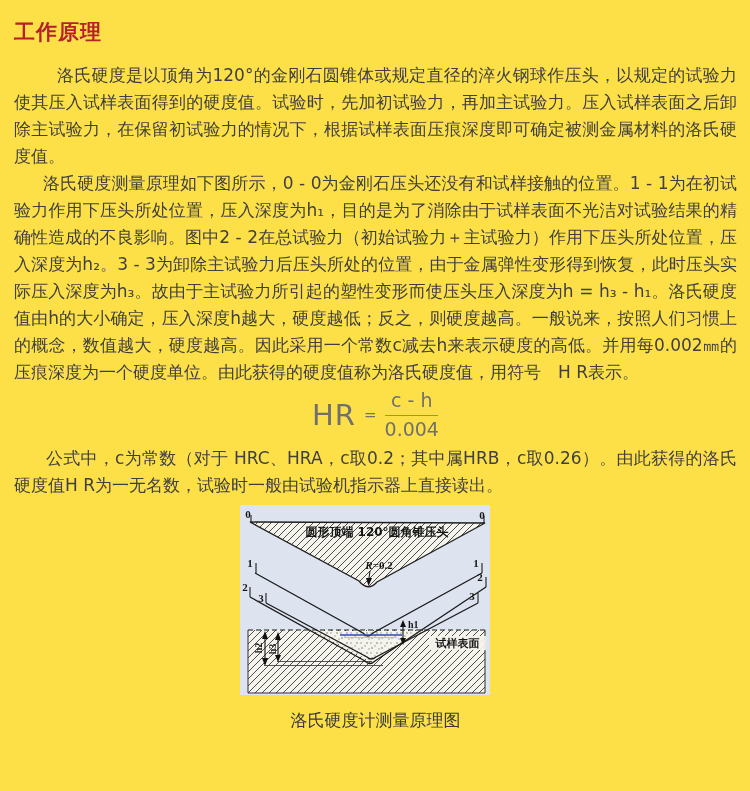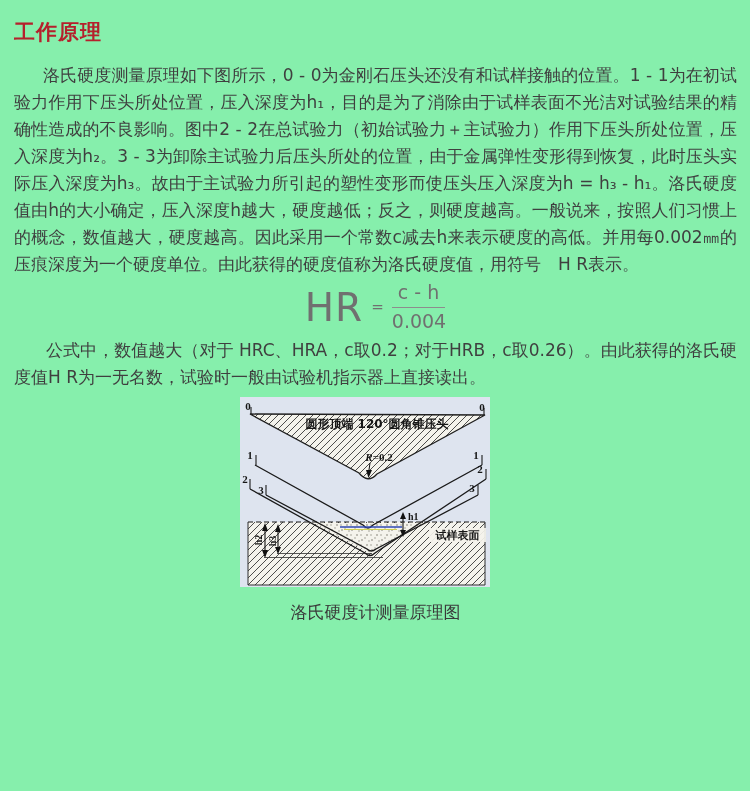--- a/index.html
+++ b/index.html
@@ -1,21 +1,21 @@
 <!DOCTYPE html>
 <html><head>
 <meta charset="utf-8">
 <style>
   html,body{margin:0;padding:0;background:#fff;}
   .page{
     position:relative;
     width:750px;height:791px;
     box-sizing:border-box;
     padding:0 13px 0 14px;
-    background:#86efac;
+    background:#fde047;
     font-family:"DejaVu Sans","Liberation Sans",sans-serif;
     overflow:hidden;
   }
   .heading{
     margin:18px 0 16px 0;
     font-size:21px;
     font-weight:700;
     color:#b5202c;
     letter-spacing:1px;
   }
@@ -28,23 +28,23 @@
   }
   .p1{text-indent:43px}
   .p2{text-indent:29px}
   .p3{text-indent:32px}
   .p4{text-indent:35px}
   .formula{
     display:flex;justify-content:center;align-items:center;
     height:50px;margin:4px 0 5px 0;
     color:#6e6e6e;
   }
-  .formula .lhs{font-size:39px;letter-spacing:1px;color:#707070;}
+  .formula .lhs{font-size:29px;letter-spacing:1px;color:#707070;}
   .formula .eq{font-size:15px;margin:0 8px;color:#707070;}
-  .frac{display:inline-flex;flex-direction:column;align-items:flex-start;font-size:19px;line-height:1.15;color:#707070;}
+  .frac{display:inline-flex;flex-direction:column;align-items:center;font-size:19px;line-height:1.15;color:#707070;}
   .frac .num{padding:0 6px 3px 6px;border-bottom:1.5px solid #8d8d8d;}
   .frac .den{padding-top:3px;}
   .figure{margin:6px 0 0 226px;width:250px;}
   .figure svg{display:block;}
   .caption{
     margin-top:14px;
     text-align:center;
     font-size:17px;
     color:#3a3a3a;
   }
@@ -52,32 +52,33 @@
   .dia-h{font-family:"Liberation Serif","DejaVu Serif",serif;font-weight:700;font-size:10px;fill:#161616;}
   .dia-cjk{font-weight:700;fill:#161616;}
 </style>
 </head>
 <body>
 
 <div class="page">
 
   <h2 class="heading">工作原理</h2>
 
+  <p class="para p1">洛氏硬度是以顶角为120°的金刚石圆锥体或规定直径的淬火钢球作压头，以规定的试验力使其压入试样表面得到的硬度值。试验时，先加初试验力，再加主试验力。压入试样表面之后卸除主试验力，在保留初试验力的情况下，根据试样表面压痕深度即可确定被测金属材料的洛氏硬度值。</p>
   <p class="para p2">洛氏硬度测量原理如下图所示，0 - 0为金刚石压头还没有和试样接触的位置。1 - 1为在初试验力作用下压头所处位置，压入深度为h₁，目的是为了消除由于试样表面不光洁对试验结果的精确性造成的不良影响。图中2 - 2在总试验力（初始试验力＋主试验力）作用下压头所处位置，压入深度为h₂。3 - 3为卸除主试验力后压头所处的位置，由于金属弹性变形得到恢复，此时压头实际压入深度为h₃。故由于主试验力所引起的塑性变形而使压头压入深度为h = h₃ - h₁。洛氏硬度值由h的大小确定，压入深度h越大，硬度越低；反之，则硬度越高。一般说来，按照人们习惯上的概念，数值越大，硬度越高。因此采用一个常数c减去h来表示硬度的高低。并用每0.002㎜的压痕深度为一个硬度单位。由此获得的硬度值称为洛氏硬度值，用符号　H R表示。</p>
 
   <div class="formula">
     <span class="lhs">HR</span>
     <span class="eq">=</span>
     <span class="frac">
       <span class="num">c - h</span>
       <span class="den">0.004</span>
     </span>
   </div>
 
-  <p class="para p3">公式中，数值越大（对于 HRC、HRA，c取0.2；对于HRB，c取0.26）。由此获得的洛氏硬度值H R为一无名数，试验时一般由试验机指示器上直接读出。</p>
+  <p class="para p3">公式中，c为常数（对于 HRC、HRA，c取0.2；其中属HRB，c取0.26）。由此获得的洛氏硬度值H R为一无名数，试验时一般由试验机指示器上直接读出。</p>
 
   <div class="figure">
     <svg width="250" height="190" viewBox="0 0 250 190" xmlns="http://www.w3.org/2000/svg">
       <defs>
         <pattern id="hatch" width="7" height="7" patternUnits="userSpaceOnUse">
           <rect width="7" height="7" fill="#f4f3ec"></rect>
           <path d="M-1,8 L8,-1" stroke="#3a3a3a" stroke-width="0.9" fill="none"></path>
         </pattern>
         <pattern id="dots" width="10" height="10" patternUnits="userSpaceOnUse">
           <circle cx="2" cy="3" r="0.8" fill="#77766a"></circle>

